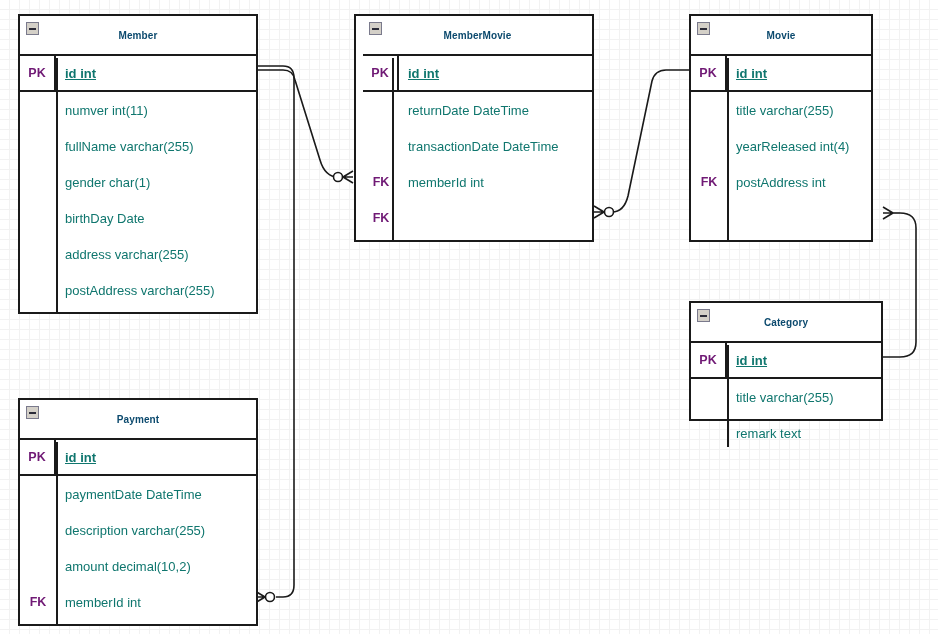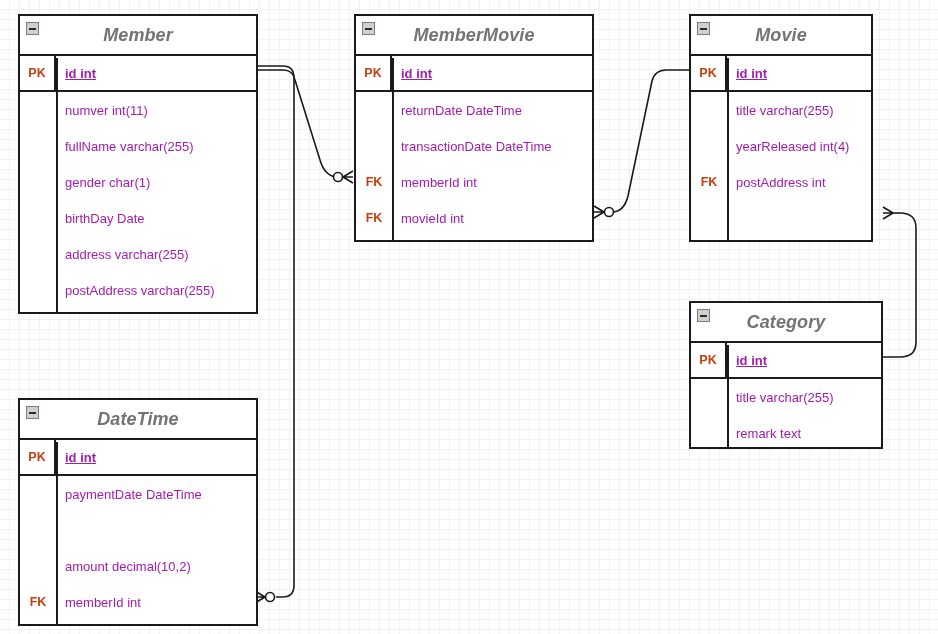--- a/index.html
+++ b/index.html
@@ -43,25 +43,24 @@
     position: relative;
     height: 40px;
     border-bottom: 2px solid #1a1a1a;
     box-sizing: border-box;
     display: flex;
     align-items: center;
     justify-content: center;
     background: #ffffff;
   }
   .entity-title {
-    font-size: 18px;
+    font-size: 10px;
     font-weight: bold;
-    color: #737373;
+    color: #0c4a6e;
     letter-spacing: 0.1px;
-    font-style: italic;
   }
   .collapse-icon {
     position: absolute;
     left: 6px;
     top: 6px;
     width: 13px;
     height: 13px;
     background: #d4d0c8;
     border: 1px solid #7a7a8c;
     box-sizing: border-box;
@@ -85,35 +84,35 @@
   }
   .attr-row.pk-row {
     border-bottom: 2px solid #1a1a1a;
   }
   .key-cell {
     width: 36px;
     min-width: 36px;
     text-align: right;
     font-size: 12.5px;
     font-weight: bold;
-    color: #c2410c;
+    color: #701a75;
     align-self: stretch;
     display: flex;
     align-items: center;
     justify-content: center;
     box-sizing: border-box;
   }
   .attr-row.pk-row .key-cell {
     border-right: 2px solid #1a1a1a;
   }
   .name-cell {
     flex: 1;
     padding-left: 9px;
     font-size: 13px;
-    color: #a21caf;
+    color: #0f766e;
     white-space: nowrap;
   }
   .attr-row.pk-row .name-cell {
     font-weight: bold;
     text-decoration: underline;
   }
   .body-divider {
     position: absolute;
     width: 2px;
     background: #1a1a1a;
@@ -185,21 +184,21 @@
     <div class="attr-row">
       <span class="key-cell"></span>
       <span class="name-cell">address varchar(255)</span>
     </div>
     <div class="attr-row">
       <span class="key-cell"></span>
       <span class="name-cell">postAddress varchar(255)</span>
     </div>
   </div>
 
-  <div class="entity" style="left:354px; top:14px; width:240px; height:228px;">
+  <div class="entity" style="left:354px; top:14px; width:240px; height:228px;padding-left:7px;">
     <div class="entity-header">
       <span class="collapse-icon"></span>
       <span class="entity-title">MemberMovie</span>
     </div>
     <div class="body-divider" style="top:42px; height:182px;"></div>
     <div class="attr-row pk-row">
       <span class="key-cell">PK</span>
       <span class="name-cell">id int</span>
     </div>
     <div class="attr-row">
@@ -209,21 +208,20 @@
     <div class="attr-row">
       <span class="key-cell"></span>
       <span class="name-cell">transactionDate DateTime</span>
     </div>
     <div class="attr-row">
       <span class="key-cell">FK</span>
       <span class="name-cell">memberId int</span>
     </div>
     <div class="attr-row">
       <span class="key-cell">FK</span>
-      <span class="name-cell">movieId int</span>
     </div>
   </div>
 
   <div class="entity" style="left:689px; top:14px; width:184px; height:228px;">
     <div class="entity-header">
       <span class="collapse-icon"></span>
       <span class="entity-title">Movie</span>
     </div>
     <div class="body-divider" style="top:42px; height:182px;"></div>
     <div class="attr-row pk-row">
@@ -237,21 +235,21 @@
     <div class="attr-row">
       <span class="key-cell"></span>
       <span class="name-cell">yearReleased int(4)</span>
     </div>
     <div class="attr-row">
       <span class="key-cell">FK</span>
       <span class="name-cell">postAddress int</span>
     </div>
   </div>
 
-  <div class="entity" style="left:689px; top:301px; width:194px; height:148px;">
+  <div class="entity" style="left:689px; top:301px; width:194px; height:120px;">
     <div class="entity-header">
       <span class="collapse-icon"></span>
       <span class="entity-title">Category</span>
     </div>
     <div class="body-divider" style="top:42px; height:102px;"></div>
     <div class="attr-row pk-row">
       <span class="key-cell">PK</span>
       <span class="name-cell">id int</span>
     </div>
     <div class="attr-row">
@@ -260,33 +258,34 @@
     </div>
     <div class="attr-row">
       <span class="key-cell"></span>
       <span class="name-cell">remark text</span>
     </div>
   </div>
 
   <div class="entity" style="left:18px; top:398px; width:240px; height:228px;">
     <div class="entity-header">
       <span class="collapse-icon"></span>
-      <span class="entity-title">DateTime</span>
+      <span class="entity-title">Payment</span>
     </div>
     <div class="body-divider" style="top:42px; height:182px;"></div>
     <div class="attr-row pk-row">
       <span class="key-cell">PK</span>
       <span class="name-cell">id int</span>
     </div>
     <div class="attr-row">
       <span class="key-cell"></span>
       <span class="name-cell">paymentDate DateTime</span>
     </div>
     <div class="attr-row">
       <span class="key-cell"></span>
+      <span class="name-cell">description varchar(255)</span>
     </div>
     <div class="attr-row">
       <span class="key-cell"></span>
       <span class="name-cell">amount decimal(10,2)</span>
     </div>
     <div class="attr-row">
       <span class="key-cell">FK</span>
       <span class="name-cell">memberId int</span>
     </div>
   </div>

